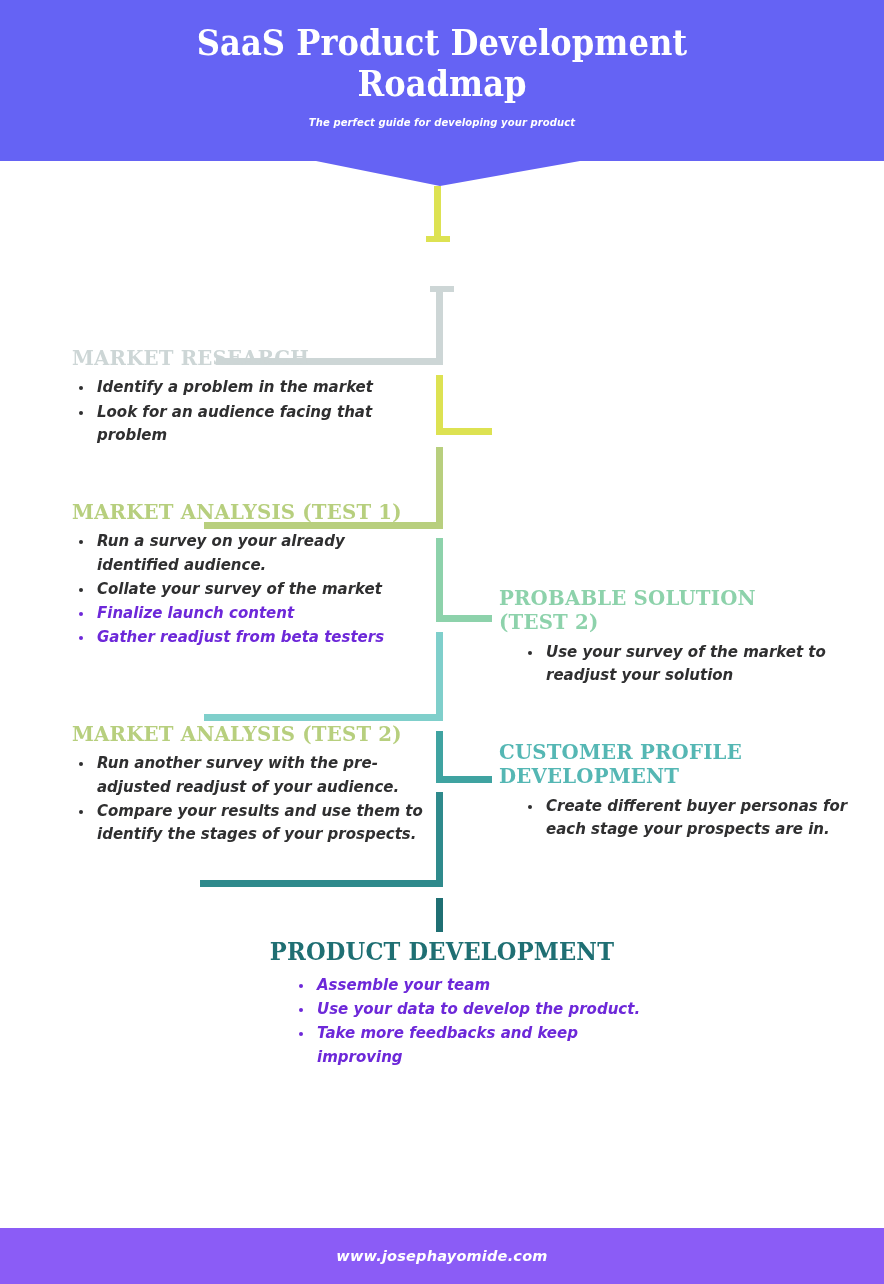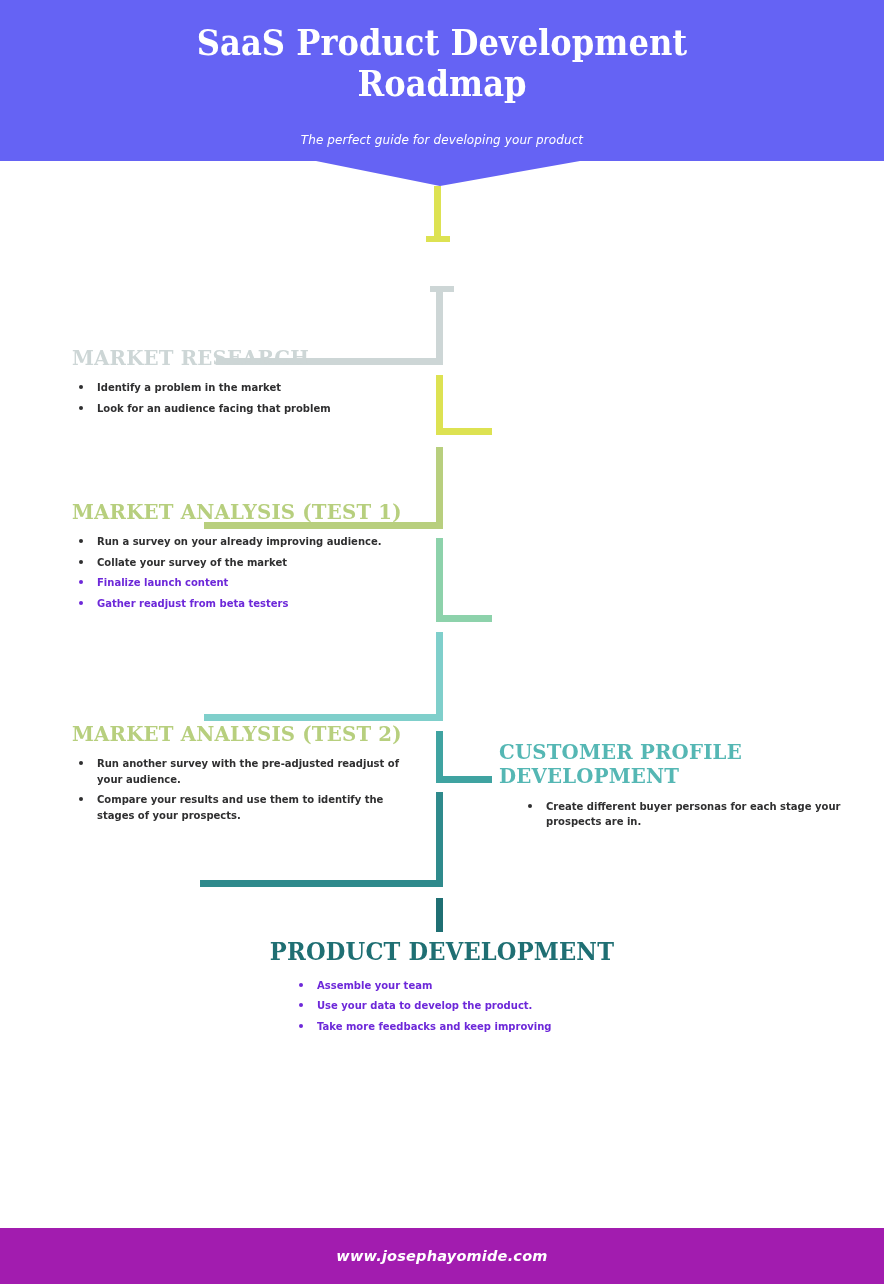--- a/index.html
+++ b/index.html
@@ -51,26 +51,26 @@
     font-family: "DejaVu Serif", "Liberation Serif", serif;
     font-weight: bold;
     font-size: 35px;
     line-height: 1.18;
     letter-spacing: 0px;
     color: #ffffff;
     transform: scaleX(0.92);
     transform-origin: center top;
   }
   .header-subtitle {
-    margin: 16px;
+    margin: 0;
     padding: 12px 0 0 0;
     font-family: "DejaVu Sans", "Liberation Sans", sans-serif;
     font-style: italic;
-    font-weight: normal;
-    font-size: 12px;
+    font-weight: bold;
+    font-size: 10px;
     color: #ffffff;
     letter-spacing: 0.1px;
   }
 
   
   .connectors {
     position: absolute;
     left: 0;
     top: 0;
     width: 884px;
@@ -98,26 +98,27 @@
     transform-origin: center top;
     text-align: center;
   }
   .stage-list {
     margin: 6px 0 0 0;
     padding: 0 0 0 22px;
     list-style: disc;
   }
   .stage-list li {
     font-family: "DejaVu Sans", "Liberation Sans", sans-serif;
-    font-size: 10px;
+    font-size: 15px;
     font-weight: bold;
     line-height: 1.55;
     color: #2f2f30;
     margin: 0 0 1px 0;
     padding-left: 3px;
+    font-style: italic;
   }
   .stage-list li.muted {
     color: #6d28d9;
     font-weight: bold;
   }
   .stage-list li::marker {
     font-size: 14px;
   }
 
   
@@ -135,21 +136,21 @@
   #stage-product-dev .stage-list      { padding-left: 82px; }
   #stage-product-dev .stage-title     { font-size: 24px; margin-bottom: 8px; }
 
   
   .footer {
     position: absolute;
     left: 0;
     bottom: 0;
     width: 884px;
     height: 56px;
-    background: #a21caf;
+    background: #8b5cf6;
     display: flex;
     align-items: center;
     justify-content: center;
     z-index: 4;
   }
   .footer-url {
     font-family: "DejaVu Sans", "Liberation Sans", sans-serif;
     font-style: italic;
     font-weight: bold;
     font-size: 14.5px;
@@ -222,27 +223,33 @@
     <ul class="stage-list">
       <li>Identify a problem in the market</li>
       <li>Look for an audience facing that problem</li>
     </ul>
   </div>
 
 
   <div class="stage" id="stage-market-analysis-1">
     <h2 class="stage-title" style="color:#b7cf7e;">MARKET ANALYSIS (TEST 1)</h2>
     <ul class="stage-list">
-      <li>Run a survey on your already improving audience.</li>
+      <li>Run a survey on your already identified audience.</li>
       <li>Collate your survey of the market</li>
       <li class="muted">Finalize launch content</li>
       <li class="muted">Gather readjust from beta testers</li>
     </ul>
   </div>
 
+  <div class="stage" id="stage-probable-2">
+    <h2 class="stage-title" style="color:#8dd2ab;">PROBABLE SOLUTION (TEST 2)</h2>
+    <ul class="stage-list">
+      <li>Use your survey of the market to readjust your solution</li>
+    </ul>
+  </div>
 
   <div class="stage" id="stage-market-analysis-2">
     <h2 class="stage-title" style="color:#b7cf7e;">MARKET ANALYSIS (TEST 2)</h2>
     <ul class="stage-list">
       <li>Run another survey with the pre-adjusted readjust of your audience.</li>
       <li>Compare your results and use them to identify the stages of your prospects.</li>
     </ul>
   </div>
 
   <div class="stage" id="stage-customer-profile">

